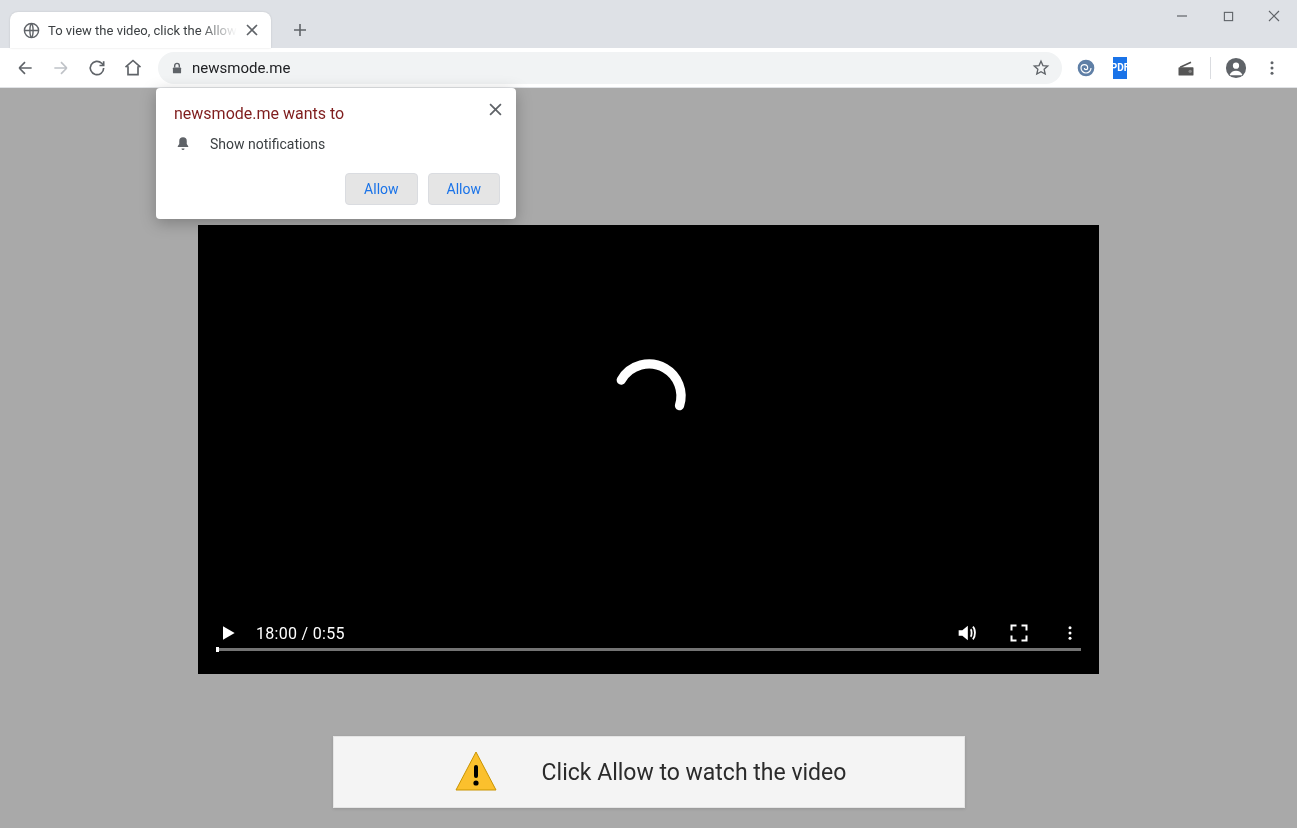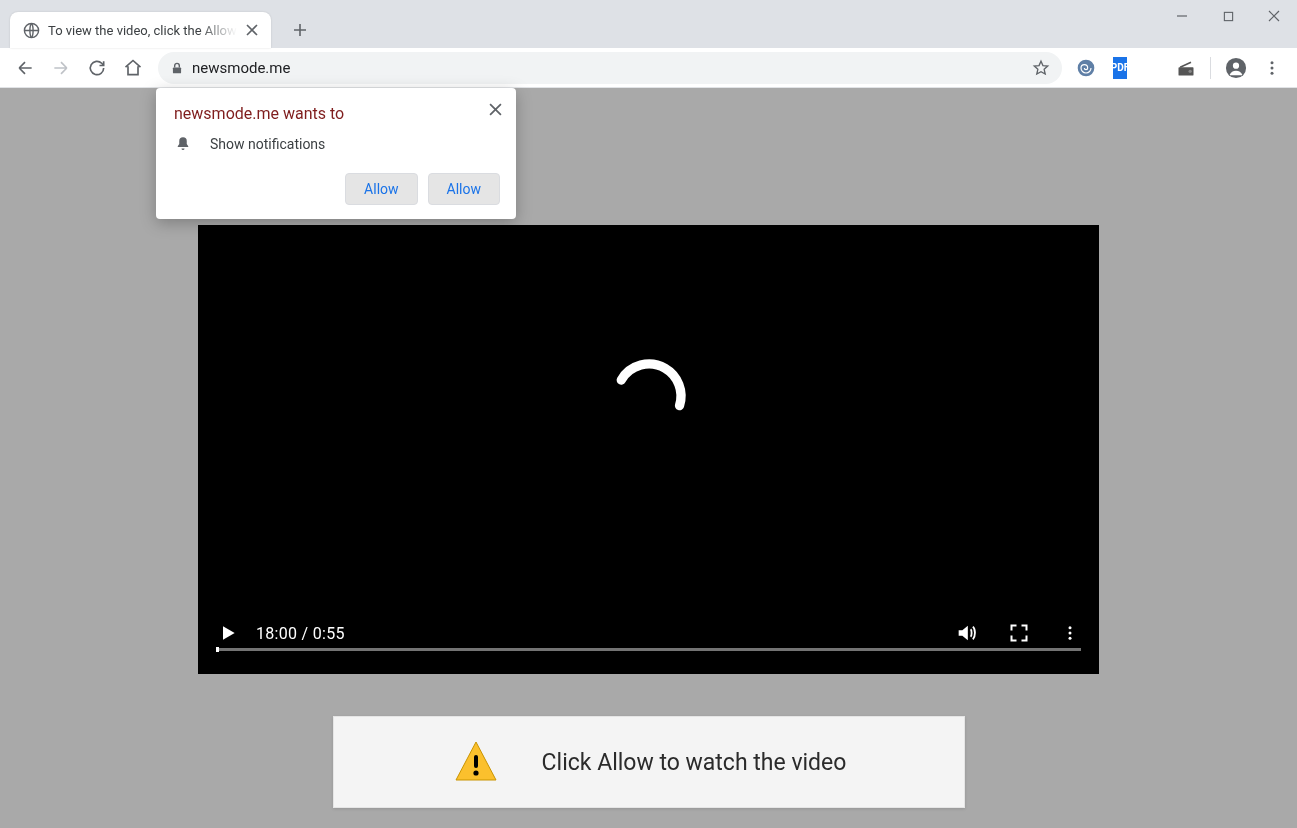--- a/index.html
+++ b/index.html
@@ -48,21 +48,21 @@
 
 .prompt { position:absolute; left:156px; top:88px; width:360px; background:#fff; border-radius:4px; box-shadow:0 4px 16px rgba(0,0,0,.25); padding:16px 16px 14px 18px; z-index:50; }
 .prompt .p-close { position:absolute; right:10px; top:10px; width:22px; height:22px; display:flex; align-items:center; justify-content:center; color:#5f6368; }
 .prompt .p-title { font-size:16px; color:#7f1d1d; margin-bottom:12px; }
 .prompt .p-row { display:flex; align-items:center; gap:18px; color:#3c4043; font-size:14px; margin-bottom:20px; }
 .prompt .p-row .bell { color:#5f6368; }
 .prompt .p-actions { display:flex; gap:10px; justify-content:flex-end; }
 .prompt .p-actions button { border:1px solid #dadce0; background:#e5e5e5; color:#1a73e8; font-size:14px; padding:7px 18px; border-radius:4px; cursor:pointer; }
 
 
-.banner { position:absolute; left:333px; bottom:20px; width:632px; height:92px; background:#f4f4f4; border:1px solid #e5e5e5; display:flex; align-items:center; justify-content:center; gap:42px; box-shadow:0 1px 3px rgba(0,0,0,.12); }
+.banner { position:absolute; left:333px; bottom:20px; width:632px; height:72px; background:#f4f4f4; border:1px solid #e5e5e5; display:flex; align-items:center; justify-content:center; gap:42px; box-shadow:0 1px 3px rgba(0,0,0,.12); }
 .banner .warn { width:48px; height:48px; }
 .banner .msg { font-size:23px; color:#2b2b2b; }
 
 svg { display:block; }
 </style>
 </head>
 <body>
 
 <div class="titlebar">
   <div class="tab">

